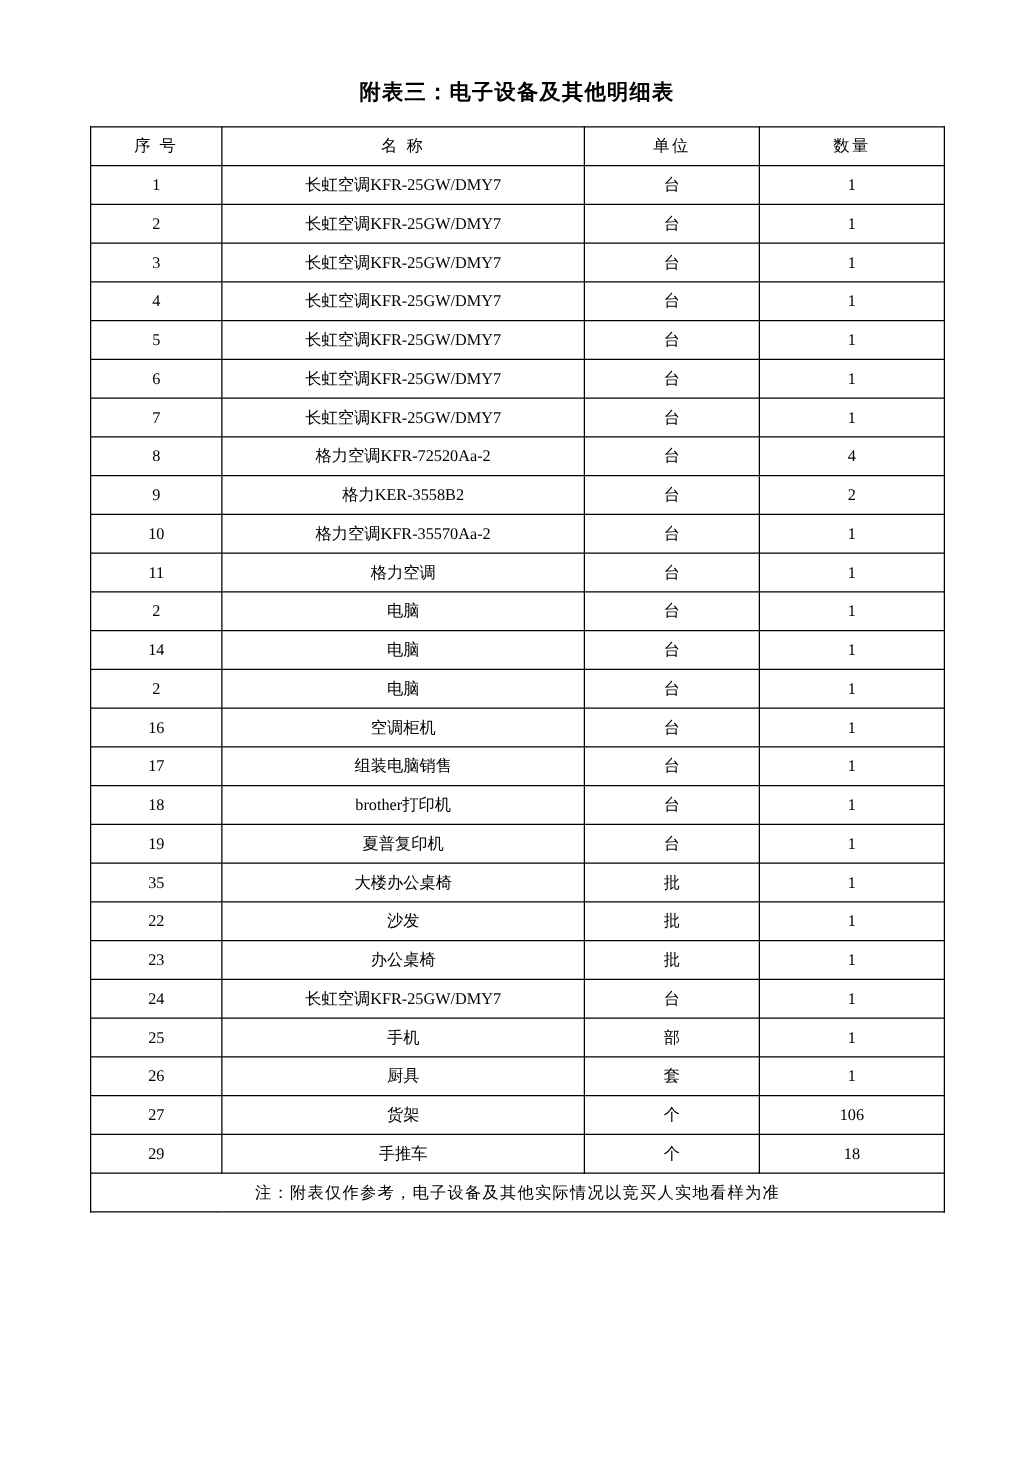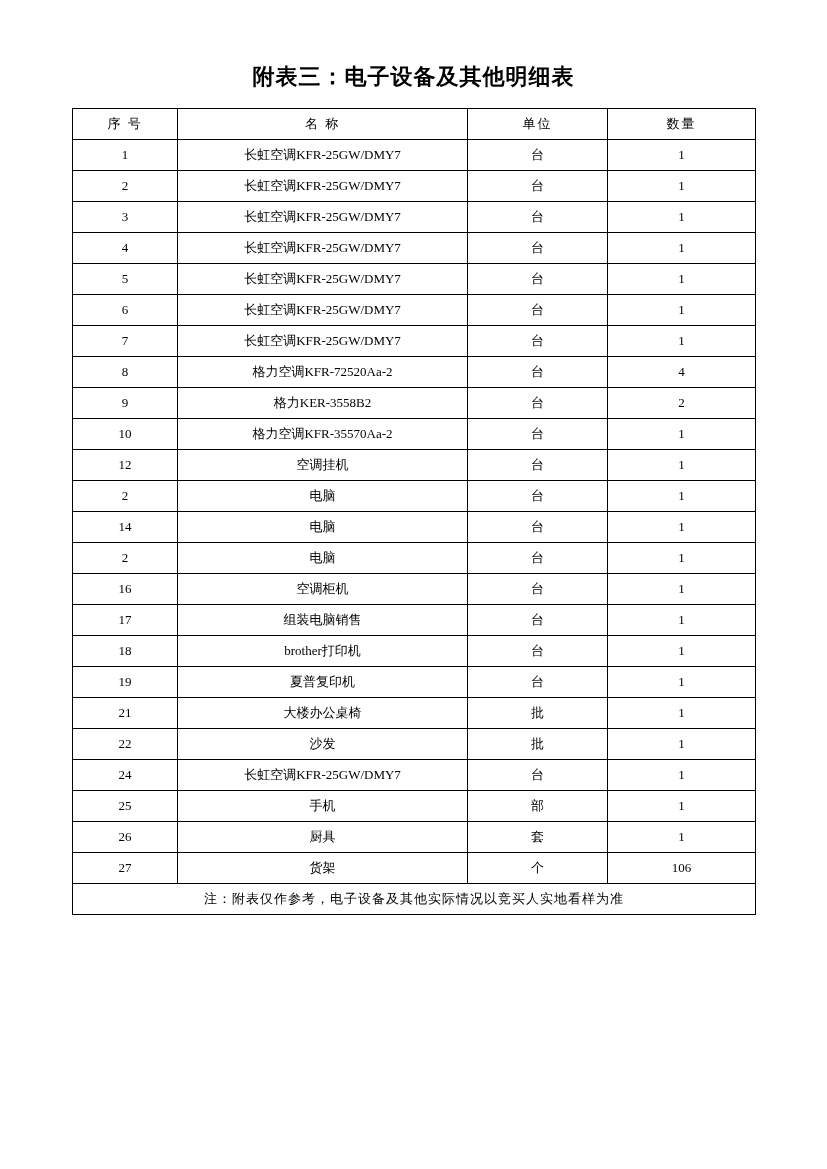--- a/index.html
+++ b/index.html
@@ -16,21 +16,21 @@
   }
   .page {
     position: relative;
     width: 827px;
     height: 1169px;
     box-sizing: border-box;
     padding: 0;
   }
   .doc-title {
     text-align: center;
-    font-size: 22px;
+    font-size: 17px;
     font-weight: bold;
     letter-spacing: 1px;
     margin-top: 62px;
     margin-bottom: 16px;
     font-family: "Liberation Serif", "DejaVu Serif", serif;
   }
   .table-wrap {
     margin: 0 72px 0 72px;
   }
   table.inv {
@@ -147,22 +147,22 @@
           <td>台</td>
           <td>2</td>
         </tr>
         <tr>
           <td>10</td>
           <td>格力空调KFR-35570Aa-2</td>
           <td>台</td>
           <td>1</td>
         </tr>
         <tr>
-          <td>12</td>
-          <td>空调挂机</td>
+          <td>11</td>
+          <td>格力空调</td>
           <td>台</td>
           <td>1</td>
         </tr>
         <tr>
           <td>2</td>
           <td>电脑</td>
           <td>台</td>
           <td>1</td>
         </tr>
         <tr>
@@ -195,28 +195,34 @@
           <td>台</td>
           <td>1</td>
         </tr>
         <tr>
           <td>19</td>
           <td>夏普复印机</td>
           <td>台</td>
           <td>1</td>
         </tr>
         <tr>
-          <td>21</td>
+          <td>35</td>
           <td>大楼办公桌椅</td>
           <td>批</td>
           <td>1</td>
         </tr>
         <tr>
           <td>22</td>
           <td>沙发</td>
+          <td>批</td>
+          <td>1</td>
+        </tr>
+        <tr>
+          <td>23</td>
+          <td>办公桌椅</td>
           <td>批</td>
           <td>1</td>
         </tr>
         <tr>
           <td>24</td>
           <td>长虹空调KFR-25GW/DMY7</td>
           <td>台</td>
           <td>1</td>
         </tr>
         <tr>
@@ -230,20 +236,26 @@
           <td>厨具</td>
           <td>套</td>
           <td>1</td>
         </tr>
         <tr>
           <td>27</td>
           <td>货架</td>
           <td>个</td>
           <td>106</td>
         </tr>
+        <tr>
+          <td>29</td>
+          <td>手推车</td>
+          <td>个</td>
+          <td>18</td>
+        </tr>
         <tr class="note-row">
           <td colspan="4">注：附表仅作参考，电子设备及其他实际情况以竞买人实地看样为准</td>
         </tr>
       </tbody>
     </table>
   </div>
 
 </div>
 
 </body></html>

